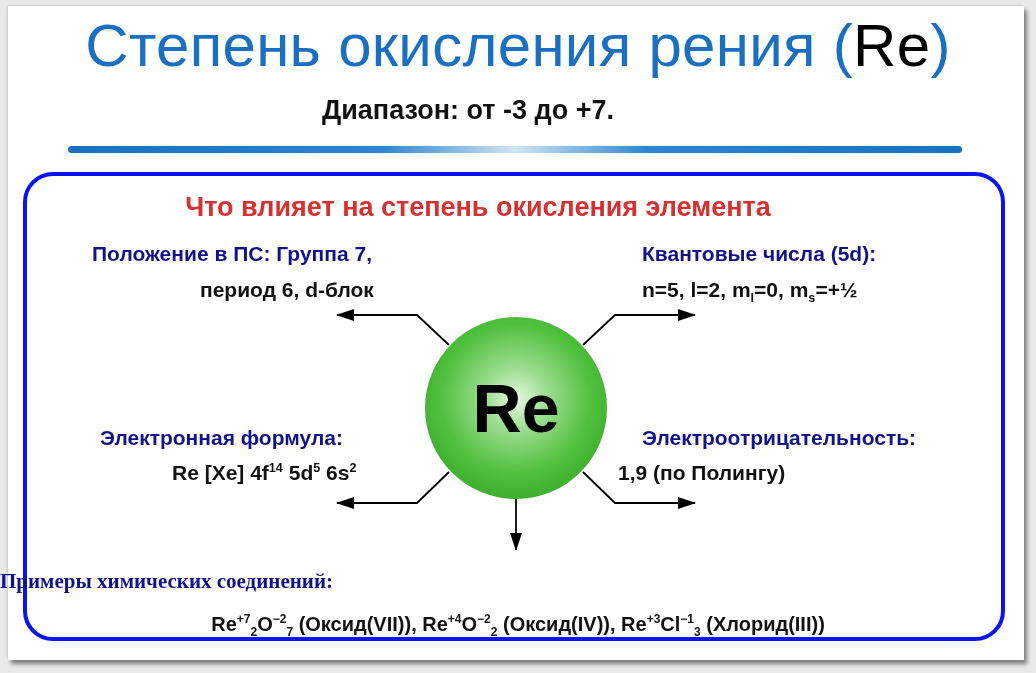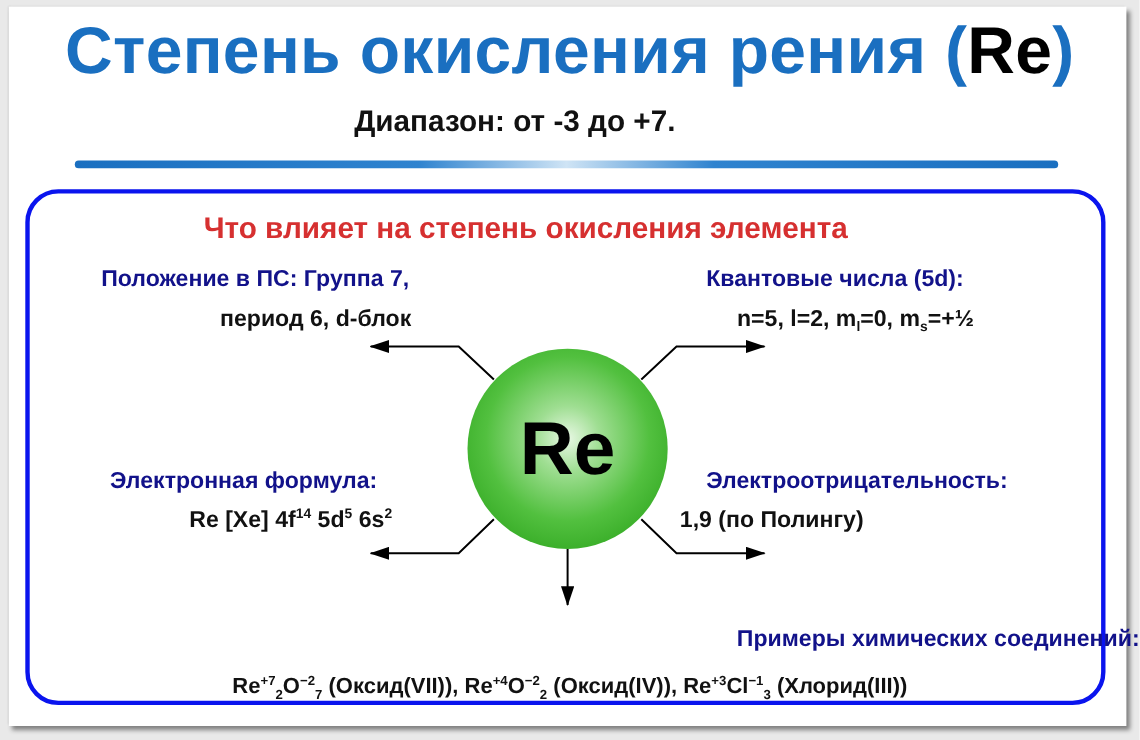--- a/index.html
+++ b/index.html
@@ -8,21 +8,21 @@
       position: relative; overflow: hidden;
       font-family: "Liberation Sans", sans-serif;
     }
     .card {
       position: absolute; left: 8px; top: 6px; width: 1016px; height: 654px;
       background: #ffffff;
       box-shadow: 3px 4px 4px rgba(0,0,0,0.45), -1px -1px 2px rgba(0,0,0,0.12);
     }
     .title {
       position: absolute; left: 0; top: 10px; width: 1036px; text-align: center;
-      font-size: 60px; font-weight: bold; color: #1a6fc0; line-height: 72px;
+      font-size: 60px; font-weight: normal; color: #1a6fc0; line-height: 72px;
       letter-spacing: 0.3px;
     }
     .title .sym { color: #000000; }
     .subtitle {
       position: absolute; left: 0; top: 92px; width: 936px; text-align: center;
       font-size: 27px; font-weight: bold; color: #111111; line-height: 36px;
     }
     .divider {
       position: absolute; left: 68px; top: 146px; width: 894px; height: 7px;
       border-radius: 4px;
@@ -62,29 +62,29 @@
 <div class="divider"></div>
 
 <div class="box"></div>
 
 <div class="box-heading">Что влияет на степень окисления элемента</div>
 
 <div class="lbl navy" style="left:92px; top:240px;">Положение в ПС: Группа 7,</div>
 <div class="lbl blk right-al" style="left:200px; top:276px; width:226px;">период 6, d-блок</div>
 
 <div class="lbl navy" style="left:642px; top:240px;">Квантовые числа (5d):</div>
-<div class="lbl blk" style="left:642px; top:276px;margin-left:28px;"><span>n=5, l=2, m</span><sub class="s">l</sub><span>=0, m</span><sub class="s">s</sub><span>=+½</span></div>
+<div class="lbl blk" style="left:642px; top:276px;"><span>n=5, l=2, m</span><sub class="s">l</sub><span>=0, m</span><sub class="s">s</sub><span>=+½</span></div>
 
 <div class="lbl navy" style="left:100px; top:424px;">Электронная формула:</div>
 <div class="lbl blk" style="left:172px; top:459px;"><span>Re [Xe] 4f</span><sup class="s">14</sup><span> 5d</span><sup class="s">5</sup><span> 6s</span><sup class="s">2</sup></div>
 
 <div class="lbl navy" style="left:642px; top:424px;">Электроотрицательность:</div>
 <div class="lbl blk" style="left:618px; top:459px;">1,9 (по Полингу)</div>
 
-<div class="lbl navy" style="left:0; top:567px; width:1036px; text-align:right;">Примеры химических соединений:</div>
+<div class="lbl navy" style="left:0; top:567px; width:1036px; text-align:left;font-family:Liberation Serif, serif;">Примеры химических соединений:</div>
 <div class="lbl blk" style="left:0; top:610px; width:1036px; text-align:center; font-size:20px;" id="compounds"><span><span>Re</span><sup class="s">+7</sup><sub class="s">2</sub><span>O</span><sup class="s">−2</sup><sub class="s">7</sub><span> (Оксид(VII)), </span></span><span><span>Re</span><sup class="s">+4</sup><span>O</span><sup class="s">−2</sup><sub class="s">2</sub><span> (Оксид(IV)), </span></span><span><span>Re</span><sup class="s">+3</sup><span>Cl</span><sup class="s">−1</sup><sub class="s">3</sub><span> (Хлорид(III))</span></span></div>
 
 <svg class="arrows" width="1036" height="673">
   <defs>
     <marker id="ah" markerWidth="10" markerHeight="8" refX="9" refY="4" orient="auto" markerUnits="userSpaceOnUse">
       <path d="M0,0 L10,4 L0,8 Z" fill="#000"></path>
     </marker>
     <marker id="ah2" markerWidth="18" markerHeight="12" refX="17" refY="6" orient="auto" markerUnits="userSpaceOnUse">
       <path d="M0,0 L18,6 L0,12 Z" fill="#000"></path>
     </marker>

